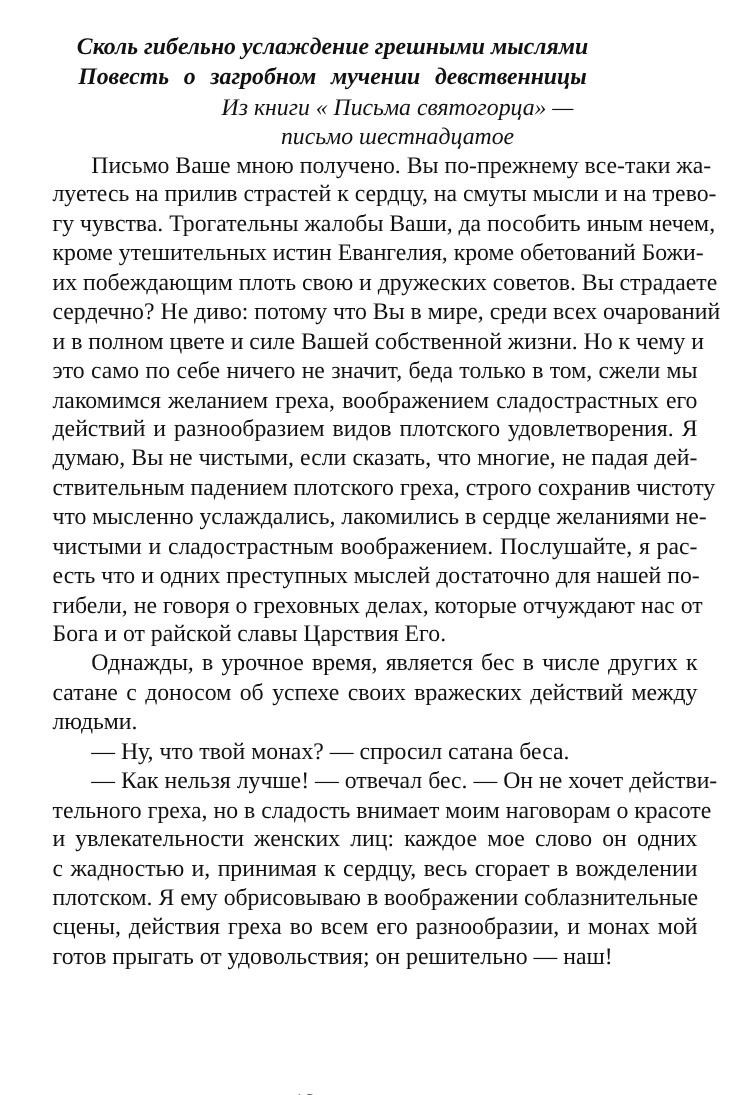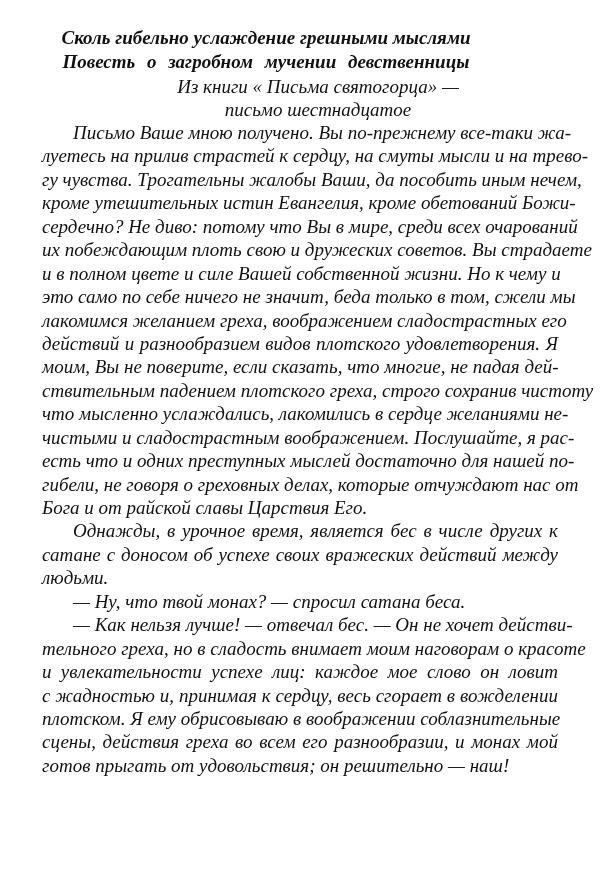--- a/index.html
+++ b/index.html
@@ -55,21 +55,20 @@
       font-size: 19px;
       line-height: 23.45px;
     }
     .line {
       display: block;
       white-space: nowrap;
       text-align: justify;
       text-align-last: justify;
       height: 23.45px;
       overflow: visible;
-      font-style: italic;
     }
     .line.last {
       text-align: center;
       text-align-last: left;
     }
     .line.indent {
       padding-left: 31px;
     }
     .page-number {
       position: absolute;
@@ -88,40 +87,40 @@
   <div class="title t1">Сколь гибельно услаждение грешными мыслями</div>
   <div class="title t2">Повесть  о  загробном  мучении  девственницы</div>
   <div class="subtitle s1">Из книги « Письма святогорца» —</div>
   <div class="subtitle s2">письмо шестнадцатое</div>
 
   <div class="body-text" id="body-text">
       <span class="line indent">Письмо Ваше мною получено. Вы по-прежнему все-таки жа-</span>
       <span class="line">луетесь на прилив страстей к сердцу, на смуты мысли и на трево-</span>
       <span class="line">гу чувства. Трогательны жалобы Ваши, да пособить иным нечем,</span>
       <span class="line">кроме утешительных истин Евангелия, кроме обетований Божи-</span>
+      <span class="line">их побеждающим плоть свою и дружеских советов. Вы страдаете</span>
       <span class="line">сердечно? Не диво: потому что Вы в мире, среди всех очарований</span>
-      <span class="line">их побеждающим плоть свою и дружеских советов. Вы страдаете</span>
       <span class="line">и в полном цвете и силе Вашей собственной жизни. Но к чему и</span>
       <span class="line">это само по себе ничего не значит, беда только в том, сжели мы</span>
       <span class="line">лакомимся желанием греха, воображением сладострастных его</span>
       <span class="line">действий и разнообразием видов плотского удовлетворения. Я</span>
-      <span class="line">моим, Вы не поверите, если сказать, что многие, не падая дей-</span>
+      <span class="line">думаю, Вы не чистыми, если сказать, что многие, не падая дей-</span>
       <span class="line">ствительным падением плотского греха, строго сохранив чистоту</span>
       <span class="line">что мысленно услаждались, лакомились в сердце желаниями не-</span>
       <span class="line">чистыми и сладострастным воображением. Послушайте, я рас-</span>
       <span class="line">есть что и одних преступных мыслей достаточно для нашей по-</span>
       <span class="line">гибели, не говоря о греховных делах, которые отчуждают нас от</span>
       <span class="line last">Бога и от райской славы Царствия Его.</span>
       <span class="line indent">Однажды, в урочное время, является бес в числе других к</span>
       <span class="line">сатане с доносом об успехе своих вражеских действий между</span>
       <span class="line last">людьми.</span>
       <span class="line indent last">—  Ну, что твой монах? —  спросил сатана беса.</span>
       <span class="line indent">— Как нельзя лучше! — отвечал бес. — Он не хочет действи-</span>
       <span class="line">тельного греха, но в сладость внимает  моим наговорам о красоте</span>
-      <span class="line">и  увлекательности  успехе лиц: каждое мое слово он ловит</span>
+      <span class="line">и  увлекательности  женских лиц: каждое мое слово он одних</span>
       <span class="line">с жадностью и, принимая к сердцу, весь сгорает в вожделении</span>
       <span class="line">плотском. Я ему обрисовываю в воображении соблазнительные</span>
       <span class="line">сцены, действия греха во всем его разнообразии, и монах мой</span>
       <span class="line last">готов прыгать от удовольствия; он решительно — наш!</span>
     </div>
 
   <div class="page-number">46</div>
 </div>
 
 </body></html>

